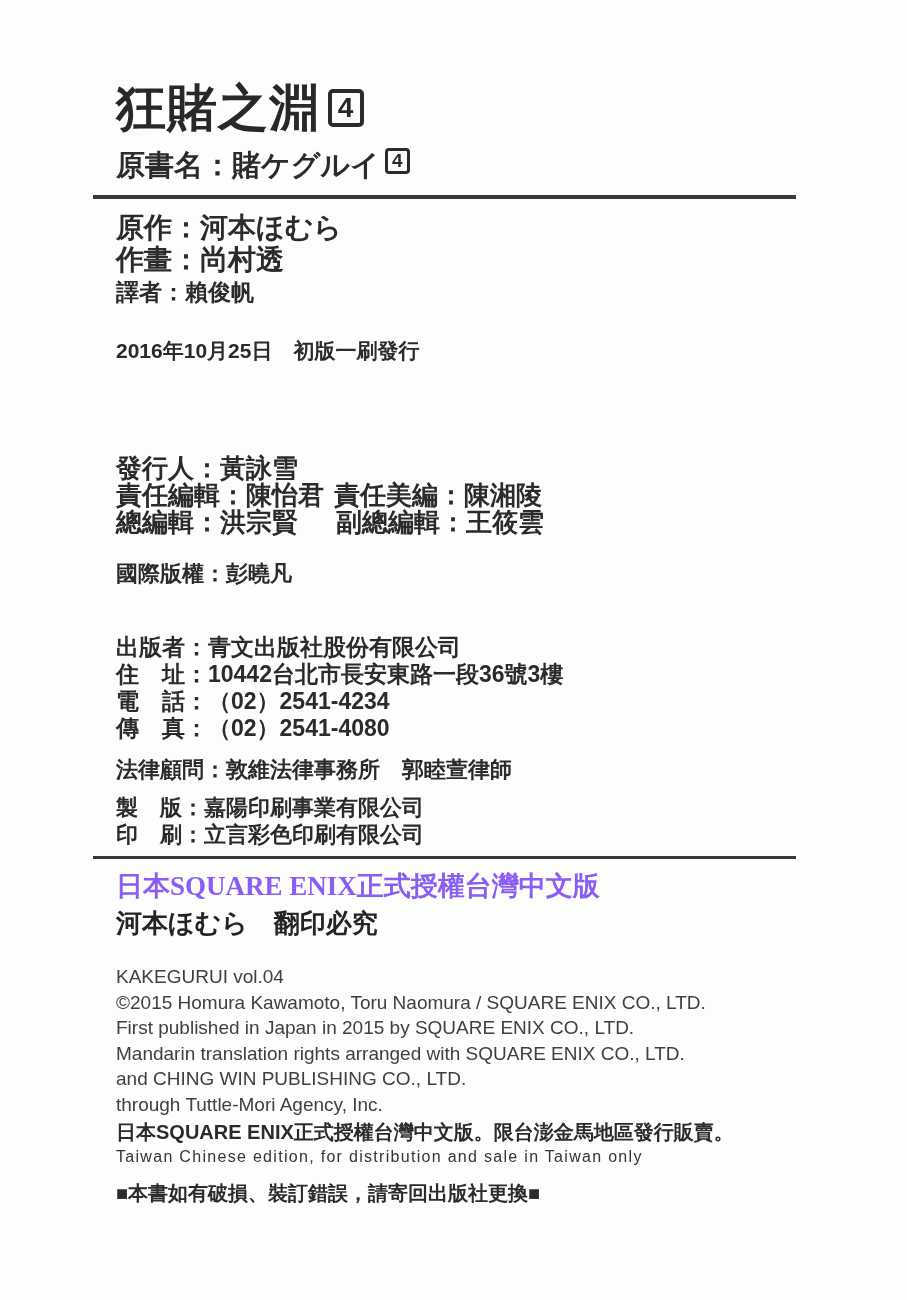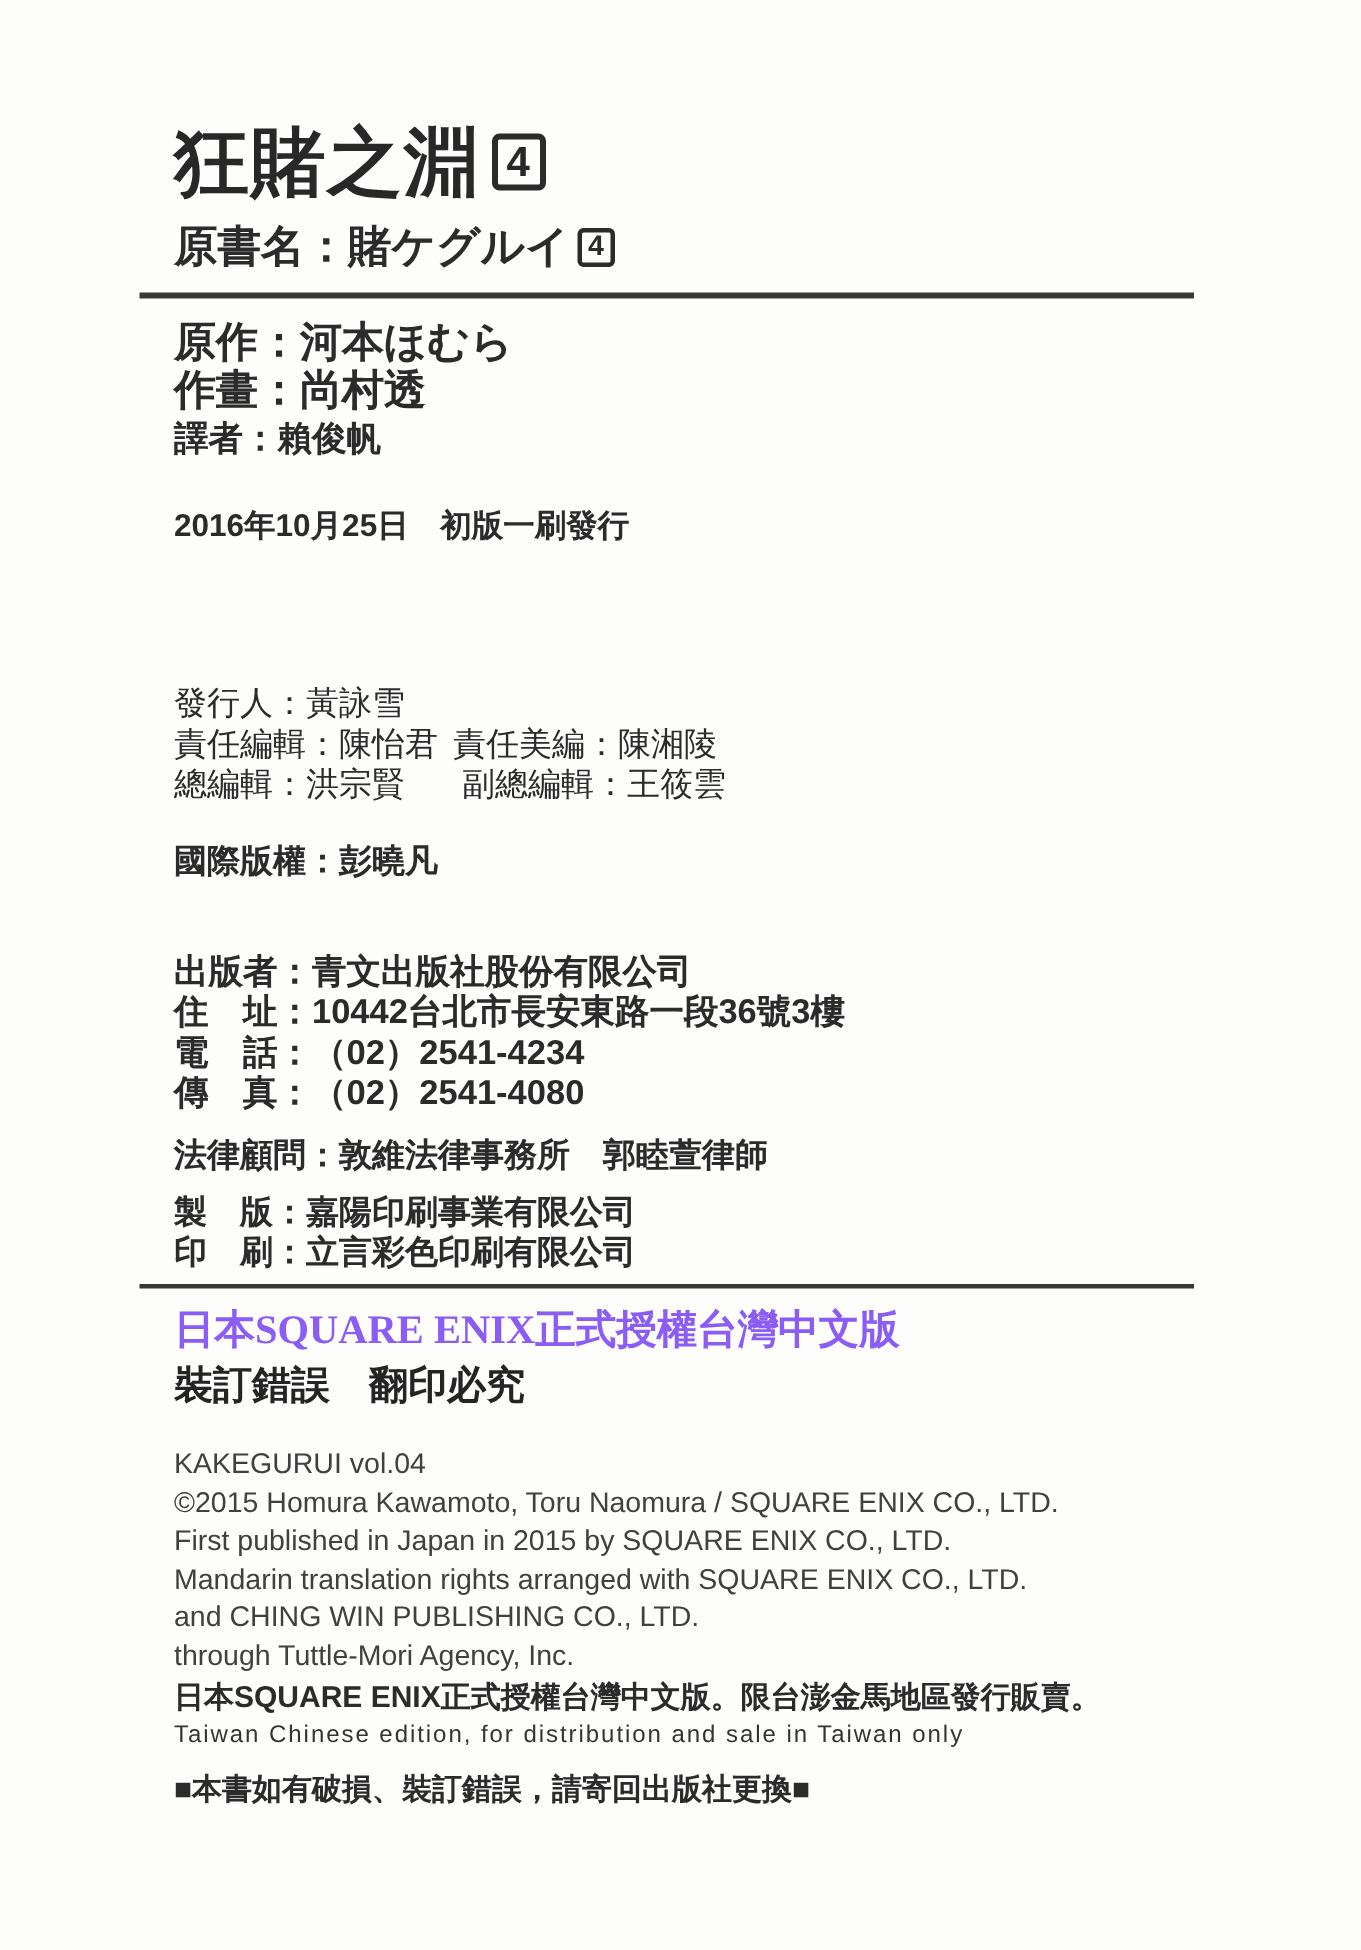--- a/index.html
+++ b/index.html
@@ -36,40 +36,40 @@
     justify-content: center;
     border: 4px solid #2b2b2b;
     border-radius: 5px;
     font-weight: bold;
     flex: none;
   }
   .vol-box.lg { width: 36px; height: 38px; font-size: 28px; margin-left: 8px; }
   .vol-box.sm { width: 25px; height: 26px; font-size: 19px; border-width: 3px; border-radius: 4px; margin-left: 5px; }
   .orig-row {
     display: flex;
-    align-items: center;
+    align-items: flex-start;
     margin-top: 12px;
     font-size: 29px;
     font-weight: bold;
     line-height: 34px;
   }
   .rule {
     width: 703px;
     margin-left: -23px;
     border: none;
     border-top: 4px solid #383838;
   }
   .rule.r1 { margin-top: 13px; }
   .rule.r2 { margin-top: 8px; border-top-width: 3px; }
   
   .authors { margin-top: 13px; font-size: 28px; font-weight: bold; line-height: 32px; }
   .translator { margin-top: 3px; font-size: 23px; font-weight: bold; line-height: 27px; }
   .date-line { margin-top: 32px; font-size: 21px; font-weight: bold; line-height: 25px; }
   
-  .credits { margin-top: 92px; font-size: 22px; font-weight: normal; line-height: 27px; }
+  .credits { margin-top: 92px; font-size: 26px; font-weight: bold; line-height: 27px; }
   .gap-lg { margin-left: 38px; }
   .gap-sm { margin-left: 10px; }
   .intl { margin-top: 25px; font-size: 22px; font-weight: bold; line-height: 26px; }
   
   .publisher { margin-top: 47px; font-size: 23px; font-weight: bold; line-height: 27px; }
   .legal { margin-top: 15px; font-size: 22px; font-weight: bold; line-height: 26px; }
   .production { margin-top: 11px; font-size: 22px; font-weight: bold; line-height: 27px; }
   
   .license1 { margin-top: 12px; font-family: "Liberation Serif", serif; font-weight: bold; font-size: 27px; line-height: 31px; color: #8b5cf6; }
   .license2 { margin-top: 7px; font-family: "Liberation Serif", serif; font-weight: bold; font-size: 26px; line-height: 30px; color: #242424; }
@@ -128,21 +128,21 @@
     <div class="legal">法律顧問：敦維法律事務所　郭睦萱律師</div>
 
     <div class="production">
       <div>製　版：嘉陽印刷事業有限公司</div>
       <div>印　刷：立言彩色印刷有限公司</div>
     </div>
 
     <hr class="rule r2">
 
     <div class="license1">日本SQUARE ENIX正式授權台灣中文版</div>
-    <div class="license2">裝訂錯誤　翻印必究</div>
+    <div class="license2">河本ほむら　翻印必究</div>
 
     <div class="english">
       <div>KAKEGURUI vol.04</div>
       <div>©2015 Homura Kawamoto, Toru Naomura / SQUARE ENIX CO., LTD.</div>
       <div>First published in Japan in 2015 by SQUARE ENIX CO., LTD.</div>
       <div>Mandarin translation rights arranged with SQUARE ENIX CO., LTD.</div>
       <div>and CHING WIN PUBLISHING CO., LTD.</div>
       <div>through Tuttle-Mori Agency, Inc.</div>
     </div>
 

